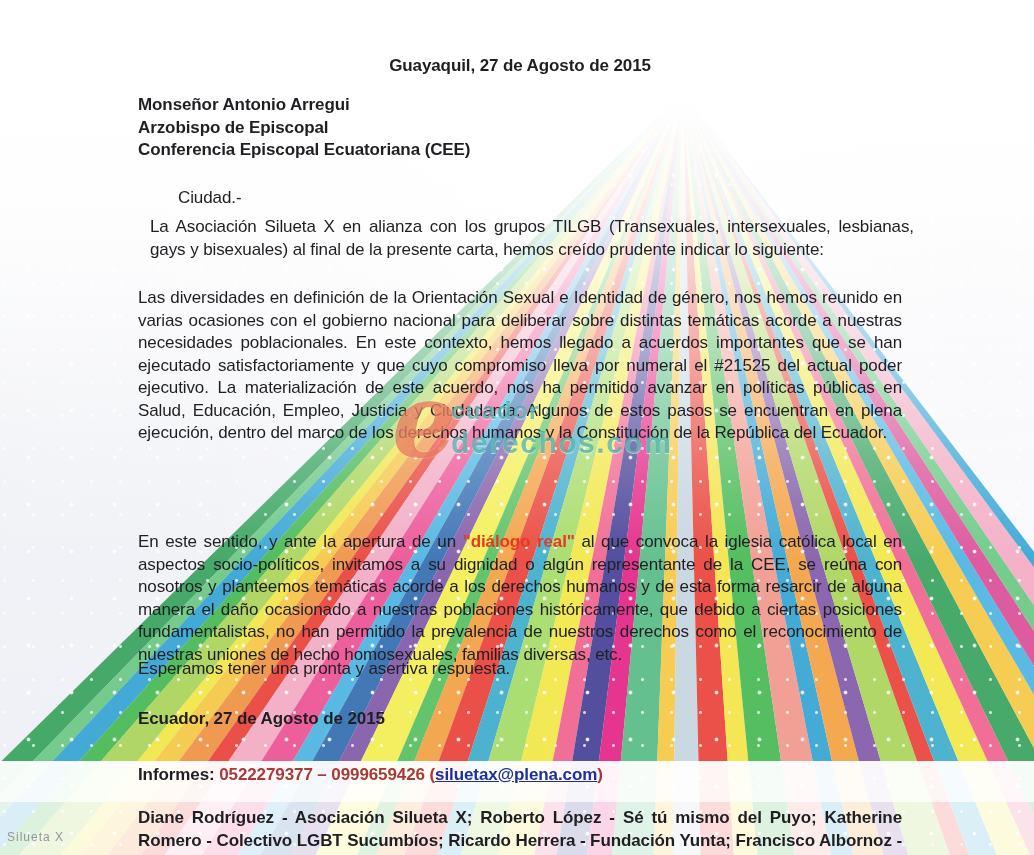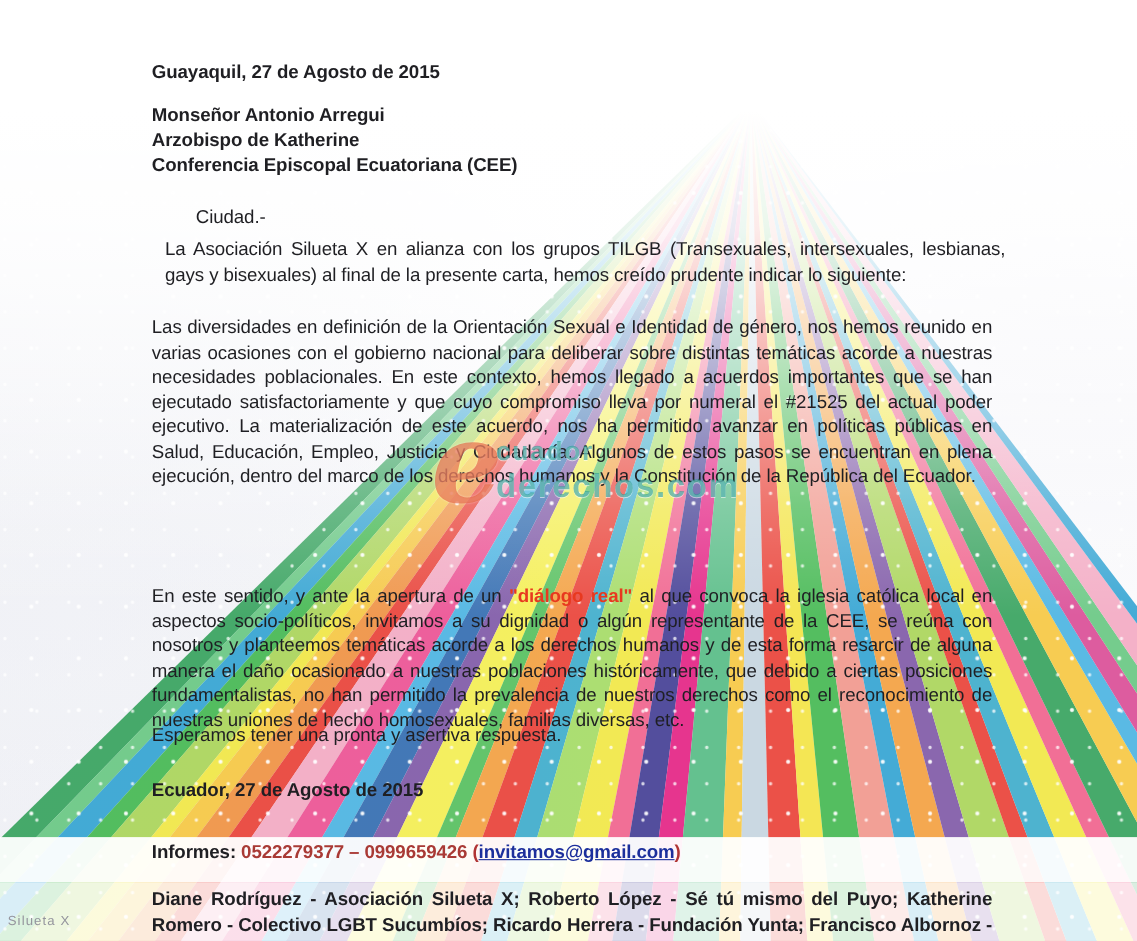--- a/index.html
+++ b/index.html
@@ -56,21 +56,21 @@
   .wm-lines{margin-top:14px;font-weight:bold;color:rgba(42,158,150,.62);
     text-shadow:0 1px 0 rgba(255,255,255,.55);letter-spacing:1.5px;}
   .wm-line1{font-size:24px;line-height:33px;}
   .wm-line2{font-size:30px;line-height:32px;}
 
   
   .letter{position:absolute;left:138px;top:0;width:764px;z-index:6;color:#1f1f23;
     font-size:17px;line-height:22.5px;letter-spacing:-0.1px;}
   .letter .block{position:absolute;left:0;width:100%;}
   .just{text-align:justify;}
-  .date-line{top:55px;text-align:left;font-weight:bold;}
+  .date-line{top:55px;text-align:center;font-weight:bold;}
   .recipient{top:94px;font-weight:bold;}
   .salutation{top:187px;font-weight:normal;margin-left:40px;}
   .p1{top:216px;margin-left:12px;}
   .p2{top:287px;}
   .p3{top:485px;margin-top:46px;}
   .closing{top:658px;}
   .place-date{top:708px;font-weight:bold;}
   .informes{top:764px;font-weight:bold;}
   .signatories{top:807px;font-weight:bold;text-align:justify;text-align-last:justify;}
   .hl-red{color:#e8391f;font-weight:bold;}
@@ -147,35 +147,35 @@
       <span class="wm-line1" style="display:block">cuador</span>
       <span class="wm-line2" style="display:block">derechos.com</span>
     </span>
   </div>
 
   <div class="letter">
     <div class="block date-line">Guayaquil, 27 de Agosto de 2015</div>
 
     <div class="block recipient">
       <div>Monseñor Antonio Arregui</div>
-      <div>Arzobispo de Katherine</div>
+      <div>Arzobispo de Episcopal</div>
       <div>Conferencia Episcopal Ecuatoriana (CEE)</div>
     </div>
 
     <div class="block salutation">Ciudad.-</div>
 
     <div class="block p1 just">La Asociación Silueta X en alianza con los grupos TILGB (Transexuales, intersexuales, lesbianas, gays y bisexuales) al final de la presente carta, hemos creído prudente indicar lo siguiente:</div>
 
     <div class="block p2 just">Las diversidades en definición de la Orientación Sexual e Identidad de género, nos hemos reunido en varias ocasiones con el gobierno nacional para deliberar sobre distintas temáticas acorde a nuestras necesidades poblacionales. En este contexto, hemos llegado a acuerdos importantes que se han ejecutado satisfactoriamente y que cuyo compromiso lleva por numeral el #21525 del actual poder ejecutivo. La materialización de este acuerdo, nos ha permitido avanzar en políticas públicas en Salud, Educación, Empleo, Justicia y Ciudadanía. Algunos de estos pasos se encuentran en plena ejecución, dentro del marco de los derechos humanos y la Constitución de la República del Ecuador.</div>
 
     <div class="block p3 just"><span>En este sentido, y ante la apertura de un </span><span class="hl-red">"diálogo real"</span><span> al que convoca la iglesia católica local en aspectos socio-políticos, invitamos a su dignidad o algún representante de la CEE, se reúna con nosotros y planteemos temáticas acorde a los derechos humanos y de esta forma resarcir de alguna manera el daño ocasionado a nuestras poblaciones históricamente, que debido a ciertas posiciones fundamentalistas, no han permitido la prevalencia de nuestros derechos como el reconocimiento de nuestras uniones de hecho homosexuales, familias diversas, etc.</span></div>
 
     <div class="block closing">Esperamos tener una pronta y asertiva respuesta.</div>
 
     <div class="block place-date">Ecuador, 27 de Agosto de 2015</div>
 
-    <div class="block informes"><span>Informes:</span><span class="phone-red"> 0522279377 – 0999659426 </span><span class="paren-red">(</span><a class="email-link" href="#">invitamos@gmail.com</a><span class="paren-red">)</span></div>
+    <div class="block informes"><span>Informes:</span><span class="phone-red"> 0522279377 – 0999659426 </span><span class="paren-red">(</span><a class="email-link" href="#">siluetax@plena.com</a><span class="paren-red">)</span></div>
 
     <div class="block signatories">Diane Rodríguez - Asociación Silueta X; Roberto López - Sé tú mismo del Puyo; Katherine Romero - Colectivo LGBT Sucumbíos; Ricardo Herrera - Fundación Yunta; Francisco Albornoz - Colectivos</div>
   </div>
 
   <div class="footer-label">Silueta X</div>
 </div>
 
 </body></html>

